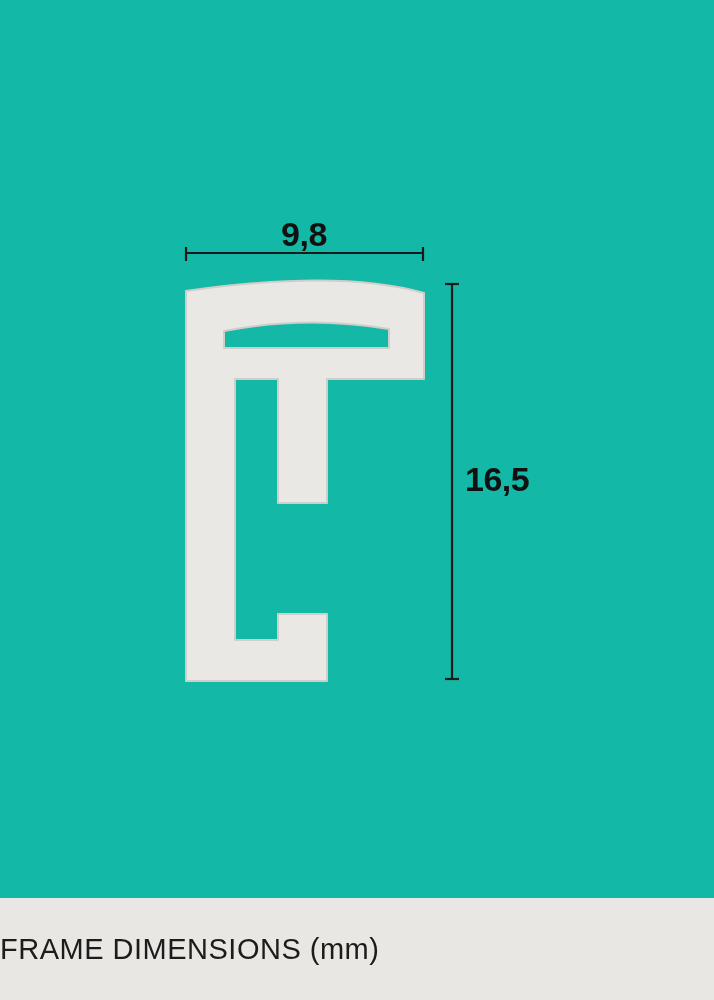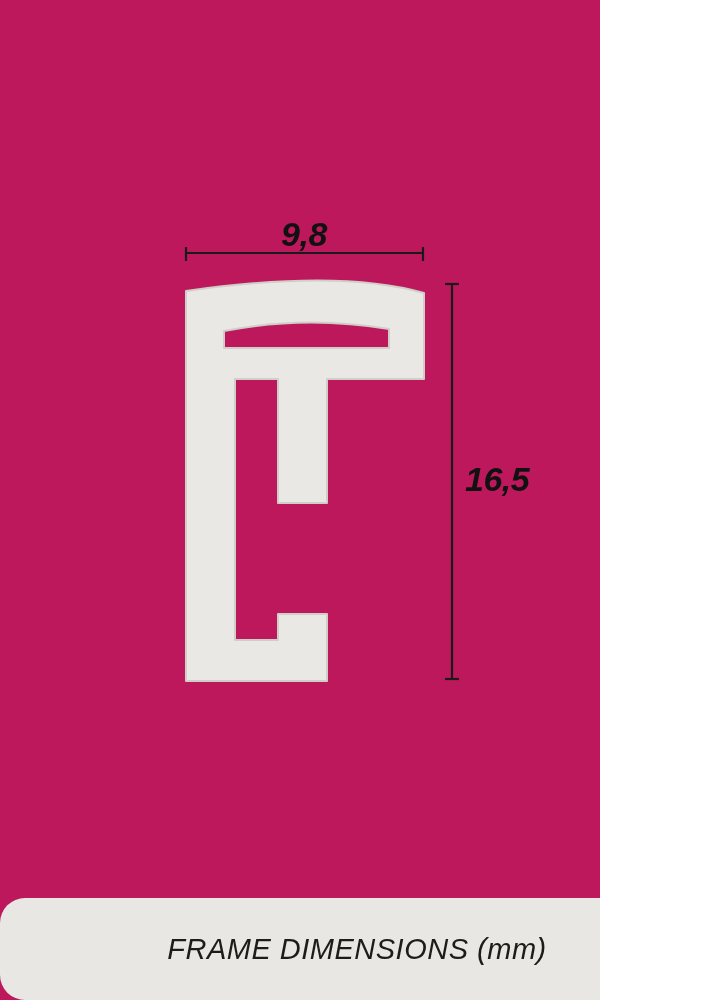--- a/index.html
+++ b/index.html
@@ -3,25 +3,24 @@
 <meta charset="utf-8">
 <style>
   html, body {
     margin: 0;
     padding: 0;
     background: #ffffff;
     font-family: "Liberation Sans", sans-serif;
   }
   .page {
     position: relative;
-    width: 600px;
+    width: 714px;
     height: 1000px;
-    background: #be185d;
+    background: #14b8a6;
     overflow: hidden;
-    font-style: italic;
   }
   .drawing-svg {
     position: absolute;
     left: 0;
     top: 0;
     width: 714px;
     height: 1000px;
     display: block;
   }
   .profile-shape {
@@ -44,22 +43,21 @@
   }
   .caption-bar {
     position: absolute;
     left: 0;
     top: 898px;
     width: 714px;
     height: 102px;
     background: #e8e7e3;
     display: flex;
     align-items: center;
-    justify-content: center;
-    border-radius: 25px;
+    justify-content: flex-start;
   }
   .caption-text {
     color: #1c1c1a;
     font-family: "Liberation Sans", sans-serif;
     font-size: 29px;
     font-weight: 400;
     letter-spacing: 0.5px;
     white-space: nowrap;
   }
 </style>

